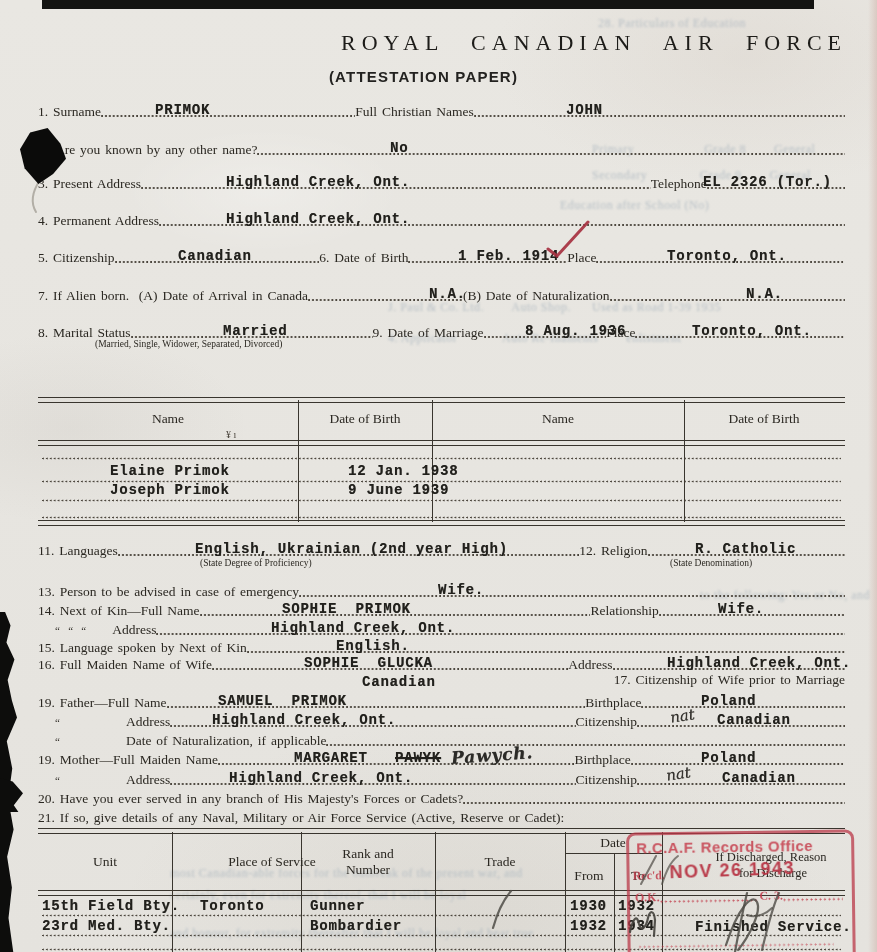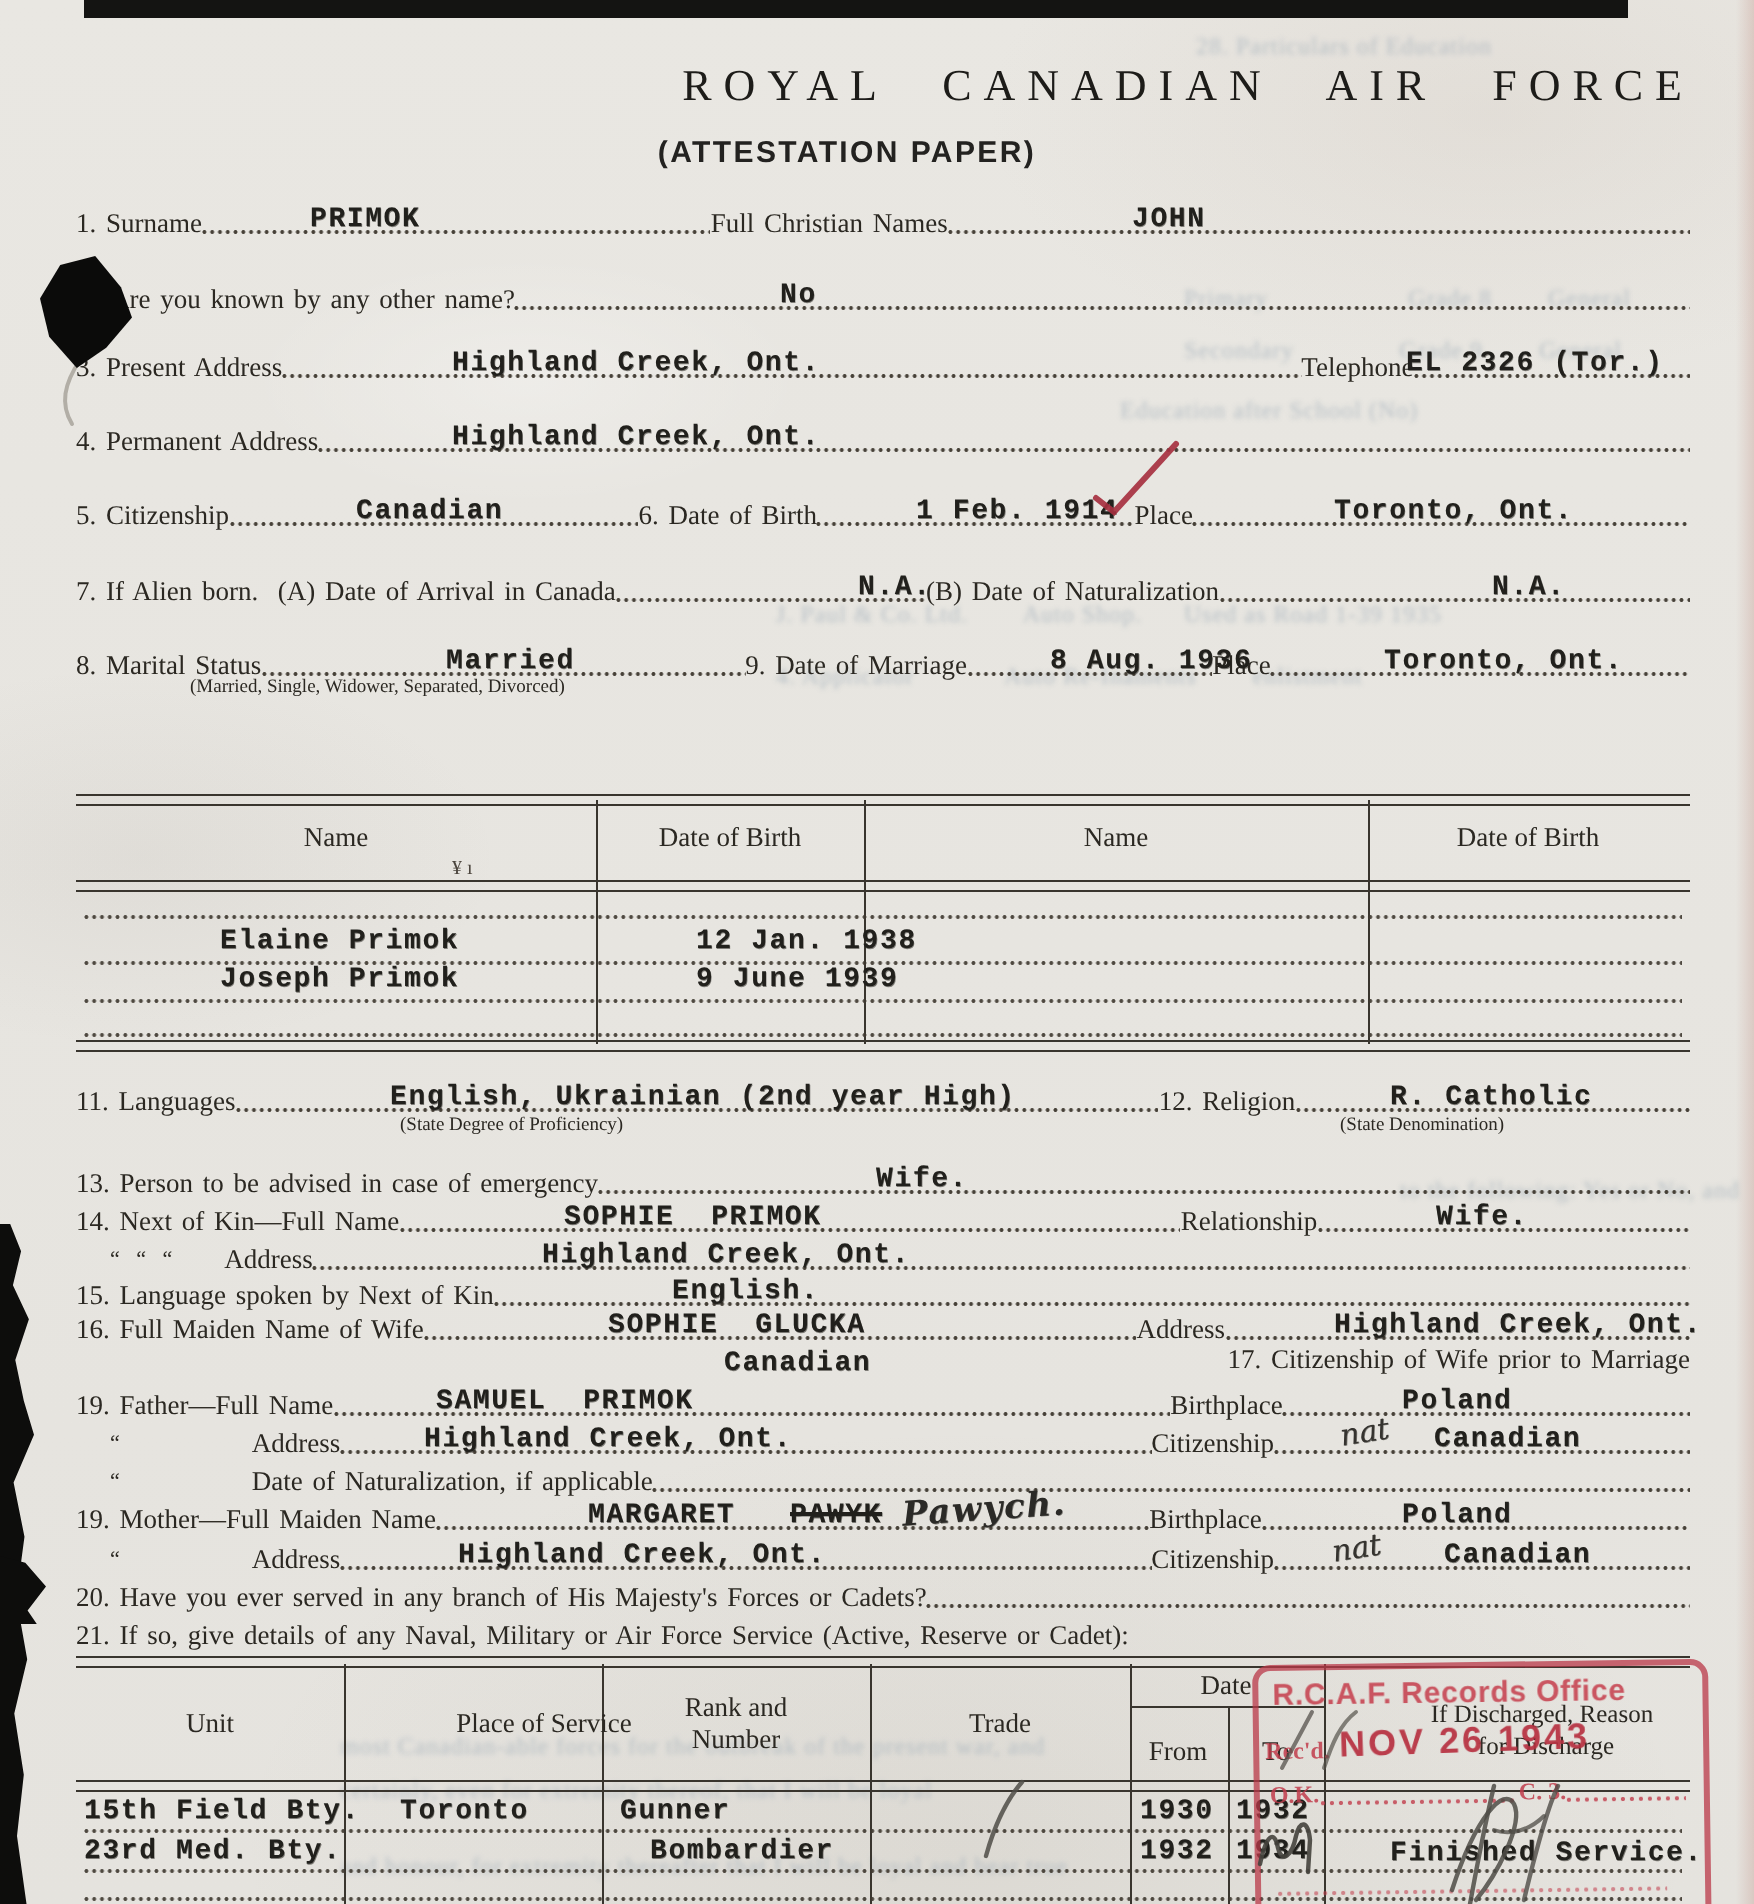--- a/index.html
+++ b/index.html
@@ -301,21 +301,21 @@
     <span class="th" style="left:733px;top:22px;font-size:12.5px;">If Discharged, Reason</span>
     <span class="th" style="left:735px;top:38px;font-size:12.5px;">for Discharge</span>
     <div class="dbl" style="top:62px;"></div>
     <span class="ttv" style="left:4px;top:70px;">15th Field Bty.</span>
     <span class="ttv" style="left:162px;top:70px;">Toronto</span>
     <span class="ttv" style="left:272px;top:70px;">Gunner</span>
     <span class="ttv" style="left:532px;top:70px;">1930</span>
     <span class="ttv" style="left:580px;top:70px;">1932</span>
     <div class="dotrow" style="top:86px;"></div>
     <span class="ttv" style="left:4px;top:90px;">23rd Med. Bty.</span>
-    <span class="ttv" style="left:287px;top:90px;">Bombardier</span>
+    <span class="ttv" style="left:272px;top:90px;">Bombardier</span>
     <span class="ttv" style="left:532px;top:90px;">1932</span>
     <span class="ttv" style="left:580px;top:90px;">1934</span>
     <span class="ttv" style="left:657px;top:91px;">Finished Service.</span>
     <div class="dotrow" style="top:106px;"></div>
     <div class="dotrow" style="top:120px;"></div>
   </div>
 
   <div class="stamp">
     <span class="s1">R.C.A.F. Records Office</span>
     <span class="recd">Rec'd.</span>

